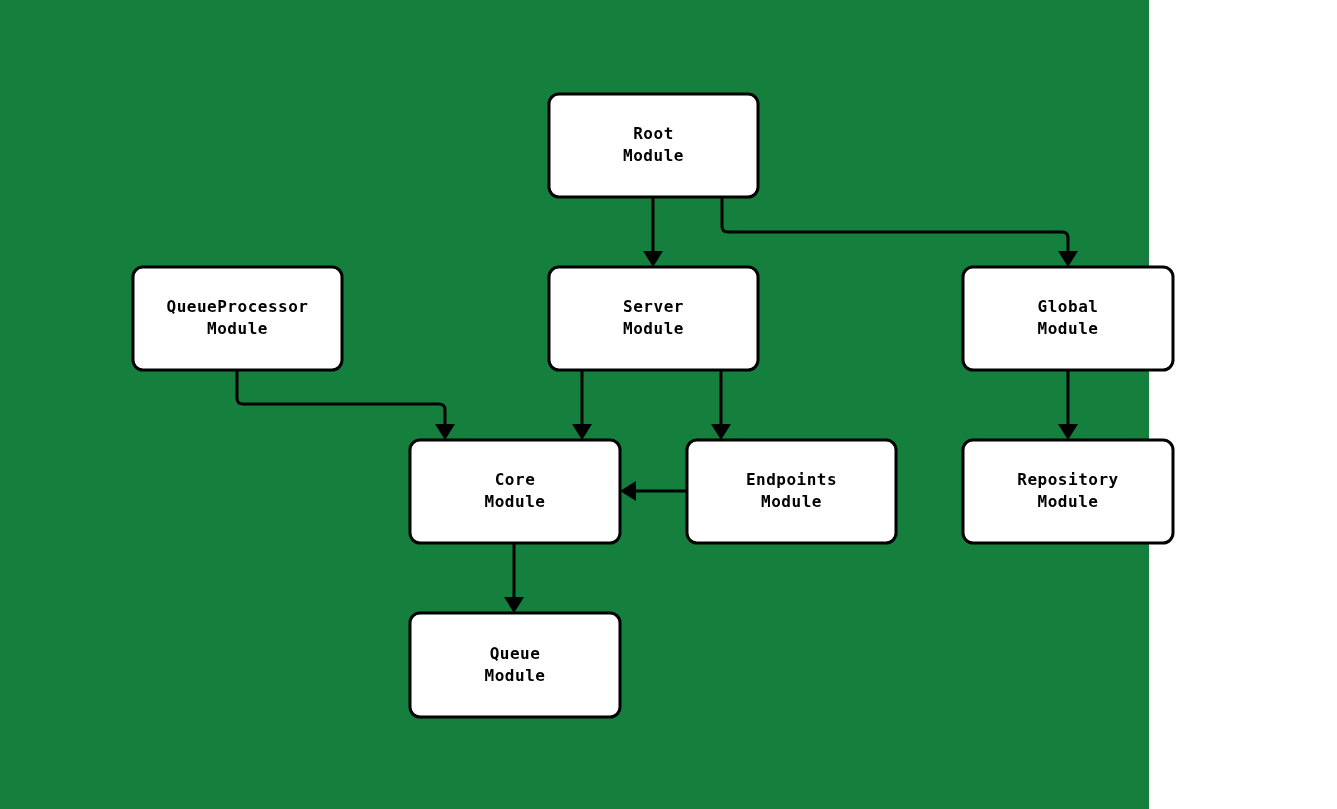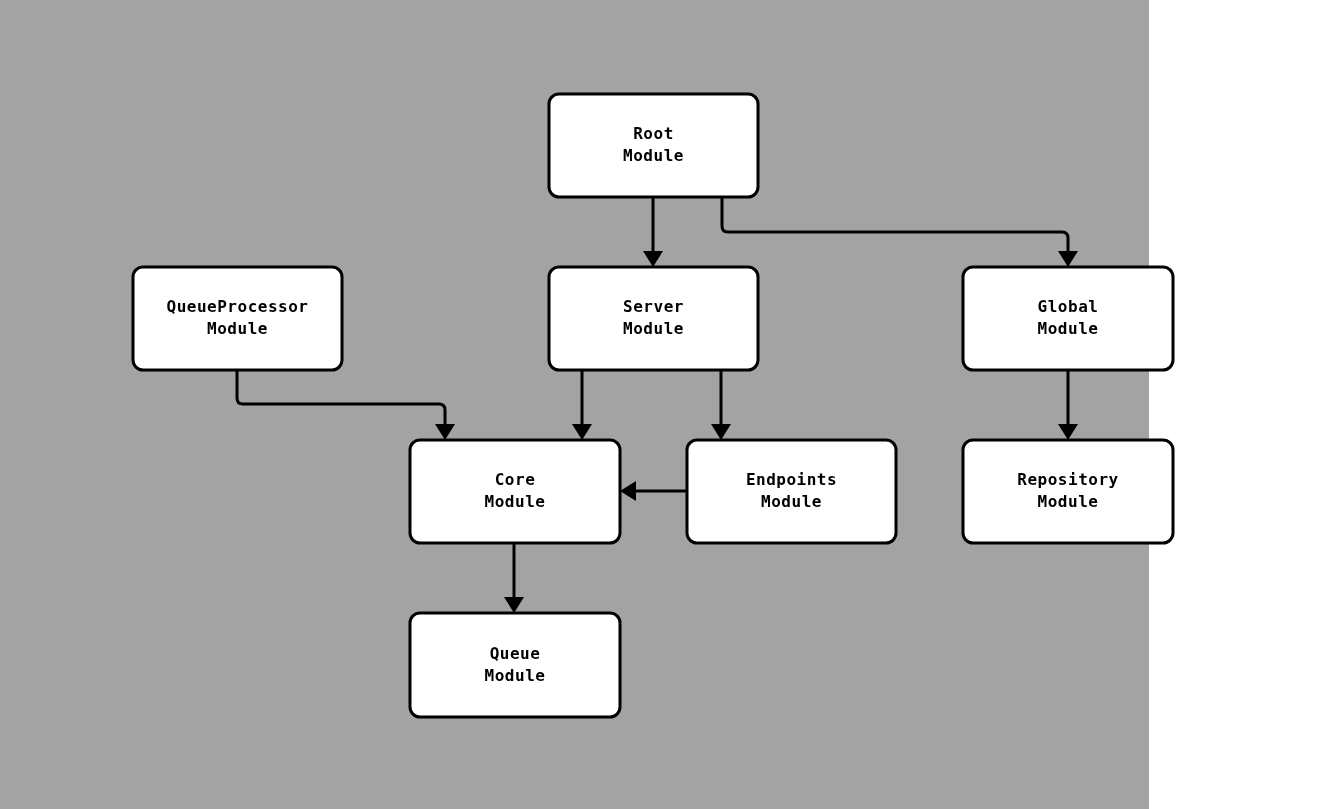--- a/index.html
+++ b/index.html
@@ -11,21 +11,21 @@
   body {
     width: 1337px;
     height: 809px;
     font-family: "DejaVu Sans Mono", "Liberation Mono", monospace;
     overflow: hidden;
   }
   #diagram-root {
     position: relative;
     width: 1149px;
     height: 809px;
-    background: #a3a3a3;
+    background: #15803d;
   }
   svg#diagram-svg {
     display: block;
     width: 1337px;
     height: 809px;
   }
   .node-box {
     fill: #ffffff;
     stroke: #000000;
     stroke-width: 3;

